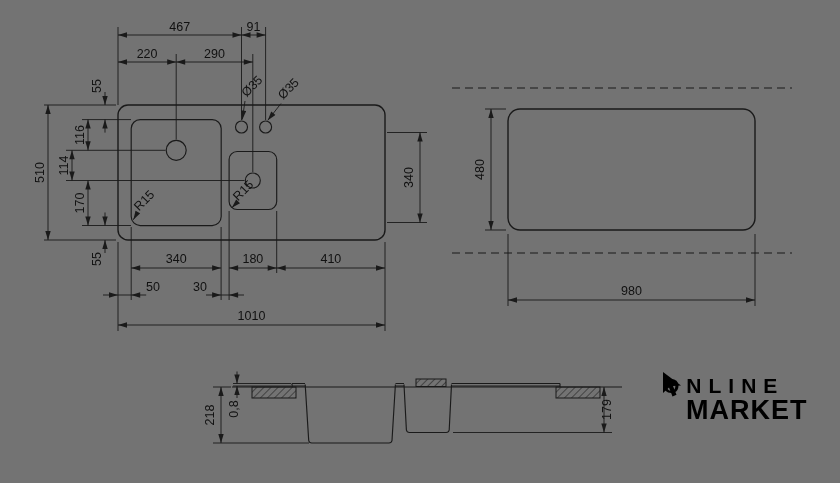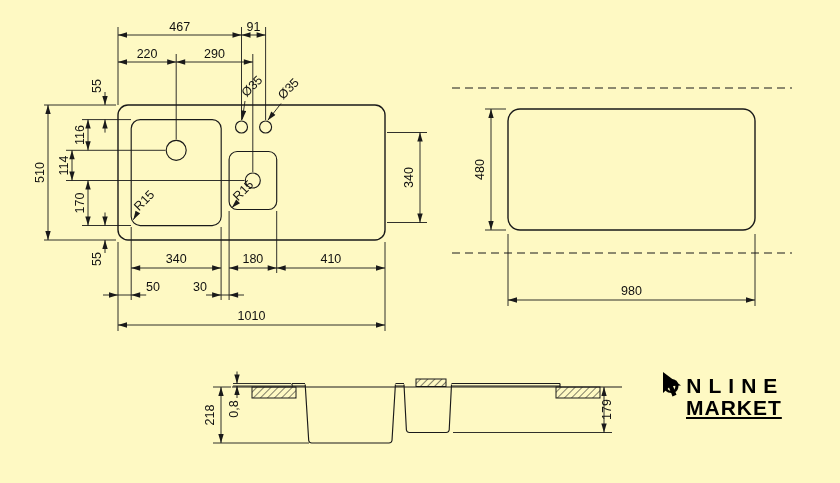--- a/index.html
+++ b/index.html
@@ -1,29 +1,29 @@
 <!DOCTYPE html>
 <html><head>
 <meta charset="utf-8">
 <style>
   html,body{margin:0;padding:0;background:#ffffff;}
-  .page{position:relative;width:840px;height:483px;background:#fef9c3;overflow:hidden;
+  .page{position:relative;width:840px;height:483px;background:#737373;overflow:hidden;
         font-family:"Liberation Sans",sans-serif;}
   svg{position:absolute;left:0;top:0;}
   .outline{fill:none;stroke:#1a1a1a;stroke-width:1.4;}
   .thin{fill:none;stroke:#1a1a1a;stroke-width:1.15;}
   .dimline{fill:none;stroke:#1a1a1a;stroke-width:0.9;}
   .dashed{fill:none;stroke:#1a1a1a;stroke-width:1;stroke-dasharray:8 5;}
   text.dim{font-family:"Liberation Sans",sans-serif;font-size:12.5px;fill:#111;}
   .hatchblock{fill:url(#hatch);stroke:#1a1a1a;stroke-width:1;}
   .logo{position:absolute;left:660px;top:371px;width:176px;color:#000;}
   .logo-top{display:flex;align-items:center;gap:3px;height:30px;}
   .logo-online{font-weight:bold;font-size:21px;letter-spacing:7px;white-space:nowrap;}
-  .logo-market{font-weight:bold;font-size:21px;letter-spacing:1px;line-height:0.95;
-               margin-top:-3px;padding-left:26px;white-space:nowrap;text-decoration:underline;}
+  .logo-market{font-weight:bold;font-size:27px;letter-spacing:1px;line-height:0.95;
+               margin-top:-3px;padding-left:26px;white-space:nowrap;}
   .cursor-icon svg{display:block;}
 </style>
 </head>
 <body>
 
 <div class="page">
 
 <svg width="840" height="483" viewBox="0 0 840 483">
   <defs>
     <marker id="arr" orient="auto-start-reverse" markerUnits="userSpaceOnUse" markerWidth="10" markerHeight="7" refX="9.5" refY="3">

